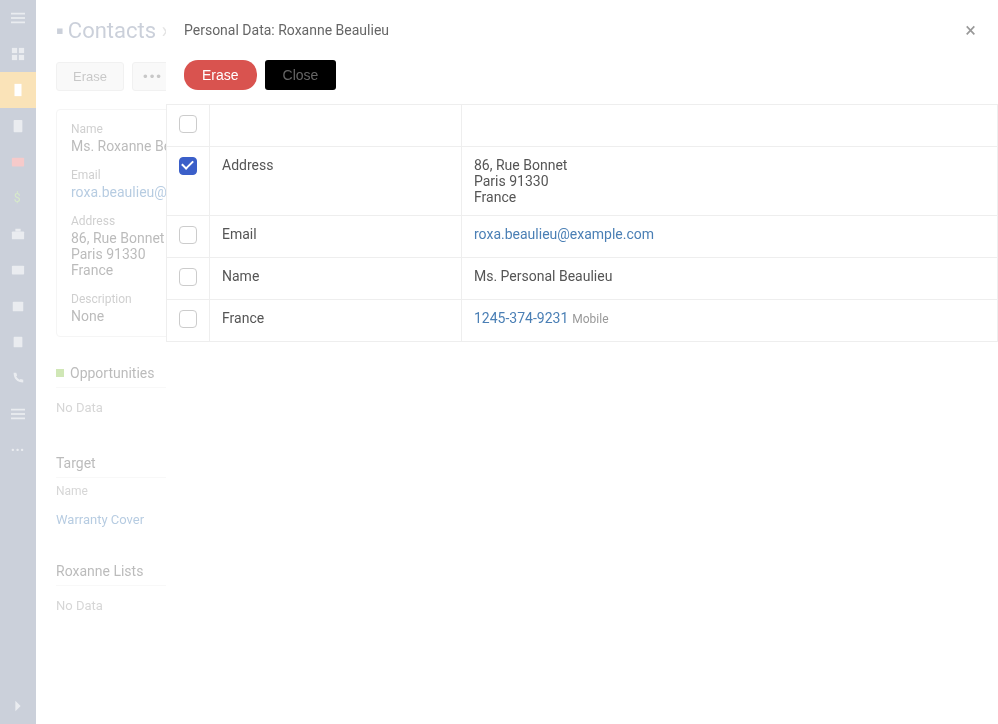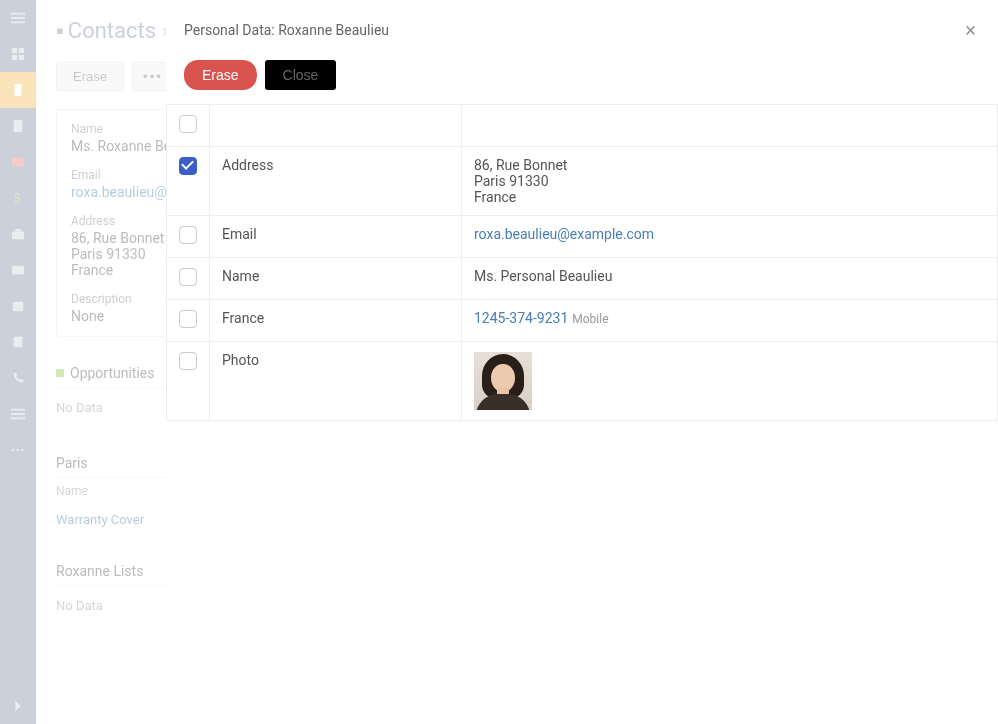--- a/index.html
+++ b/index.html
@@ -409,21 +409,21 @@
     <div class="field-value">None</div>
   </div>
 
   <div class="section-header">
     <span class="section-marker"></span>
     <span>Opportunities</span>
   </div>
   <div class="no-data">No Data</div>
 
   <div class="section-header">
-    <span>Paris</span>
+    <span>Target</span>
   </div>
   <div class="case-name-label">Name</div>
   <div class="case-row">Warranty Cover</div>
 
   <div class="section-header">
     <span>Roxanne Lists</span>
   </div>
   <div class="no-data">No Data</div>
 </div>
 
@@ -467,27 +467,15 @@
         <tr>
           <td class="col-check"><span class="checkbox"></span></td>
           <td class="col-field">Name</td>
           <td><span>Ms. Personal Beaulieu</span></td>
         </tr>
         <tr>
           <td class="col-check"><span class="checkbox"></span></td>
           <td class="col-field">France</td>
           <td><span class="link-text">1245-374-9231</span><span class="small-muted">Mobile</span></td>
         </tr>
-        <tr>
-          <td class="col-check"><span class="checkbox"></span></td>
-          <td class="col-field">Photo</td>
-          <td>
-            <div class="photo-box">
-              <div class="photo-hair"></div>
-              <div class="photo-face2"></div>
-              <div class="photo-neck"></div>
-              <div class="photo-shoulders"></div>
-            </div>
-          </td>
-        </tr>
       </tbody>
   </table>
 </div>
 
 </body></html>

